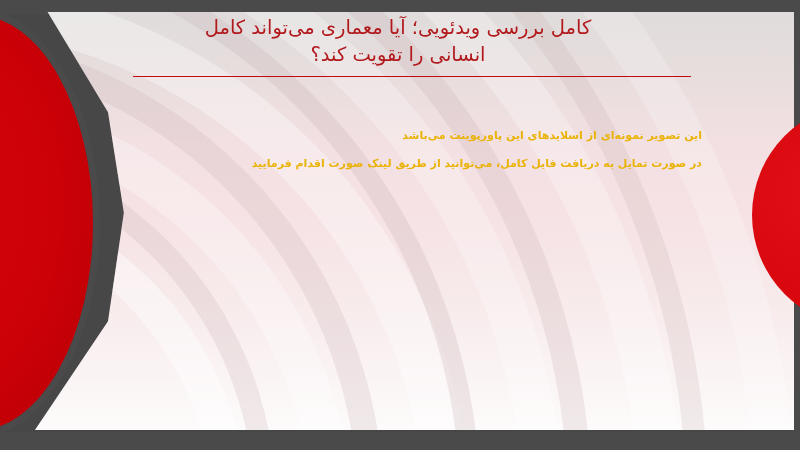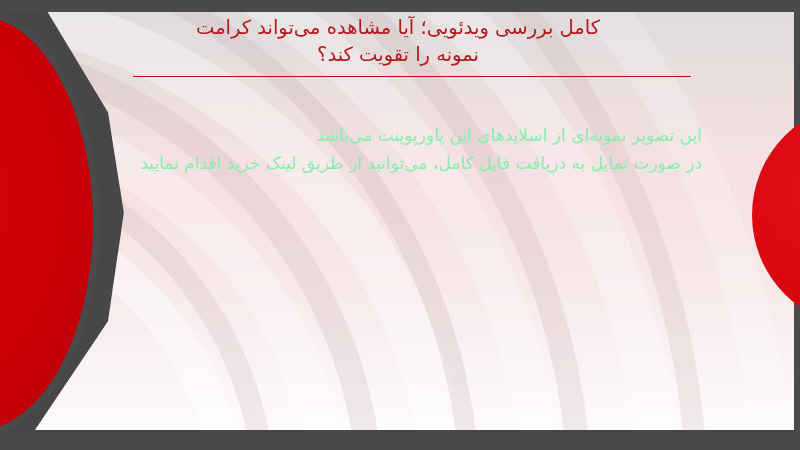--- a/index.html
+++ b/index.html
@@ -137,24 +137,24 @@
   
   .body-block {
     position: absolute;
     right: 98px;
     top: 122px;
     width: 620px;
     text-align: right;
     direction: rtl;
   }
   .body-line {
-    color: #86efac;
-    font-size: 17px;
+    color: #eab308;
+    font-size: 11px;
     line-height: 27.5px;
-    font-weight: 400;
+    font-weight: 700;
     white-space: nowrap;
   }
 
   
   .panel-edge-hi {
     position: absolute;
     left: 36px; top: 0;
     width: 3px; height: 418px;
     background: linear-gradient(180deg, rgba(255,255,255,0.0), rgba(255,255,255,0.55), rgba(255,255,255,0.0));
     transform: skewX(-7deg);
@@ -184,23 +184,23 @@
         <div class="arc" style="width: 1568px; height: 1568px; left: -904px; top: -314px; border-width: 22px; border-top-color: rgba(194, 168, 172, 0.2); border-right-color: rgba(194, 168, 172, 0.2);"></div>
         <div class="arc" style="width: 1672px; height: 1672px; left: -956px; top: -366px; border-width: 40px; border-top-color: rgba(255, 255, 255, 0.22); border-right-color: rgba(255, 255, 255, 0.22);"></div>
       </div>
     <div class="panel-edge-hi"></div>
   </div>
 
   <div class="left-ellipse"></div>
   <div class="right-circle"></div>
 
   <div class="title-block">
-    <div class="title-line">کامل بررسی ویدئویی؛ آیا مشاهده می‌تواند کرامت</div>
-    <div class="title-line">نمونه را تقویت کند؟</div>
+    <div class="title-line">کامل بررسی ویدئویی؛ آیا معماری می‌تواند کامل</div>
+    <div class="title-line">انسانی را تقویت کند؟</div>
   </div>
   <div class="title-rule"></div>
 
   <div class="body-block">
     <div class="body-line">این تصویر نمونه‌ای از اسلایدهای این پاورپوینت می‌باشد</div>
-    <div class="body-line">در صورت تمایل به دریافت فایل کامل، می‌توانید از طریق لینک خرید اقدام نمایید</div>
+    <div class="body-line">در صورت تمایل به دریافت فایل کامل، می‌توانید از طریق لینک صورت اقدام فرمایید</div>
   </div>
 
 </div>
 
 </body></html>

